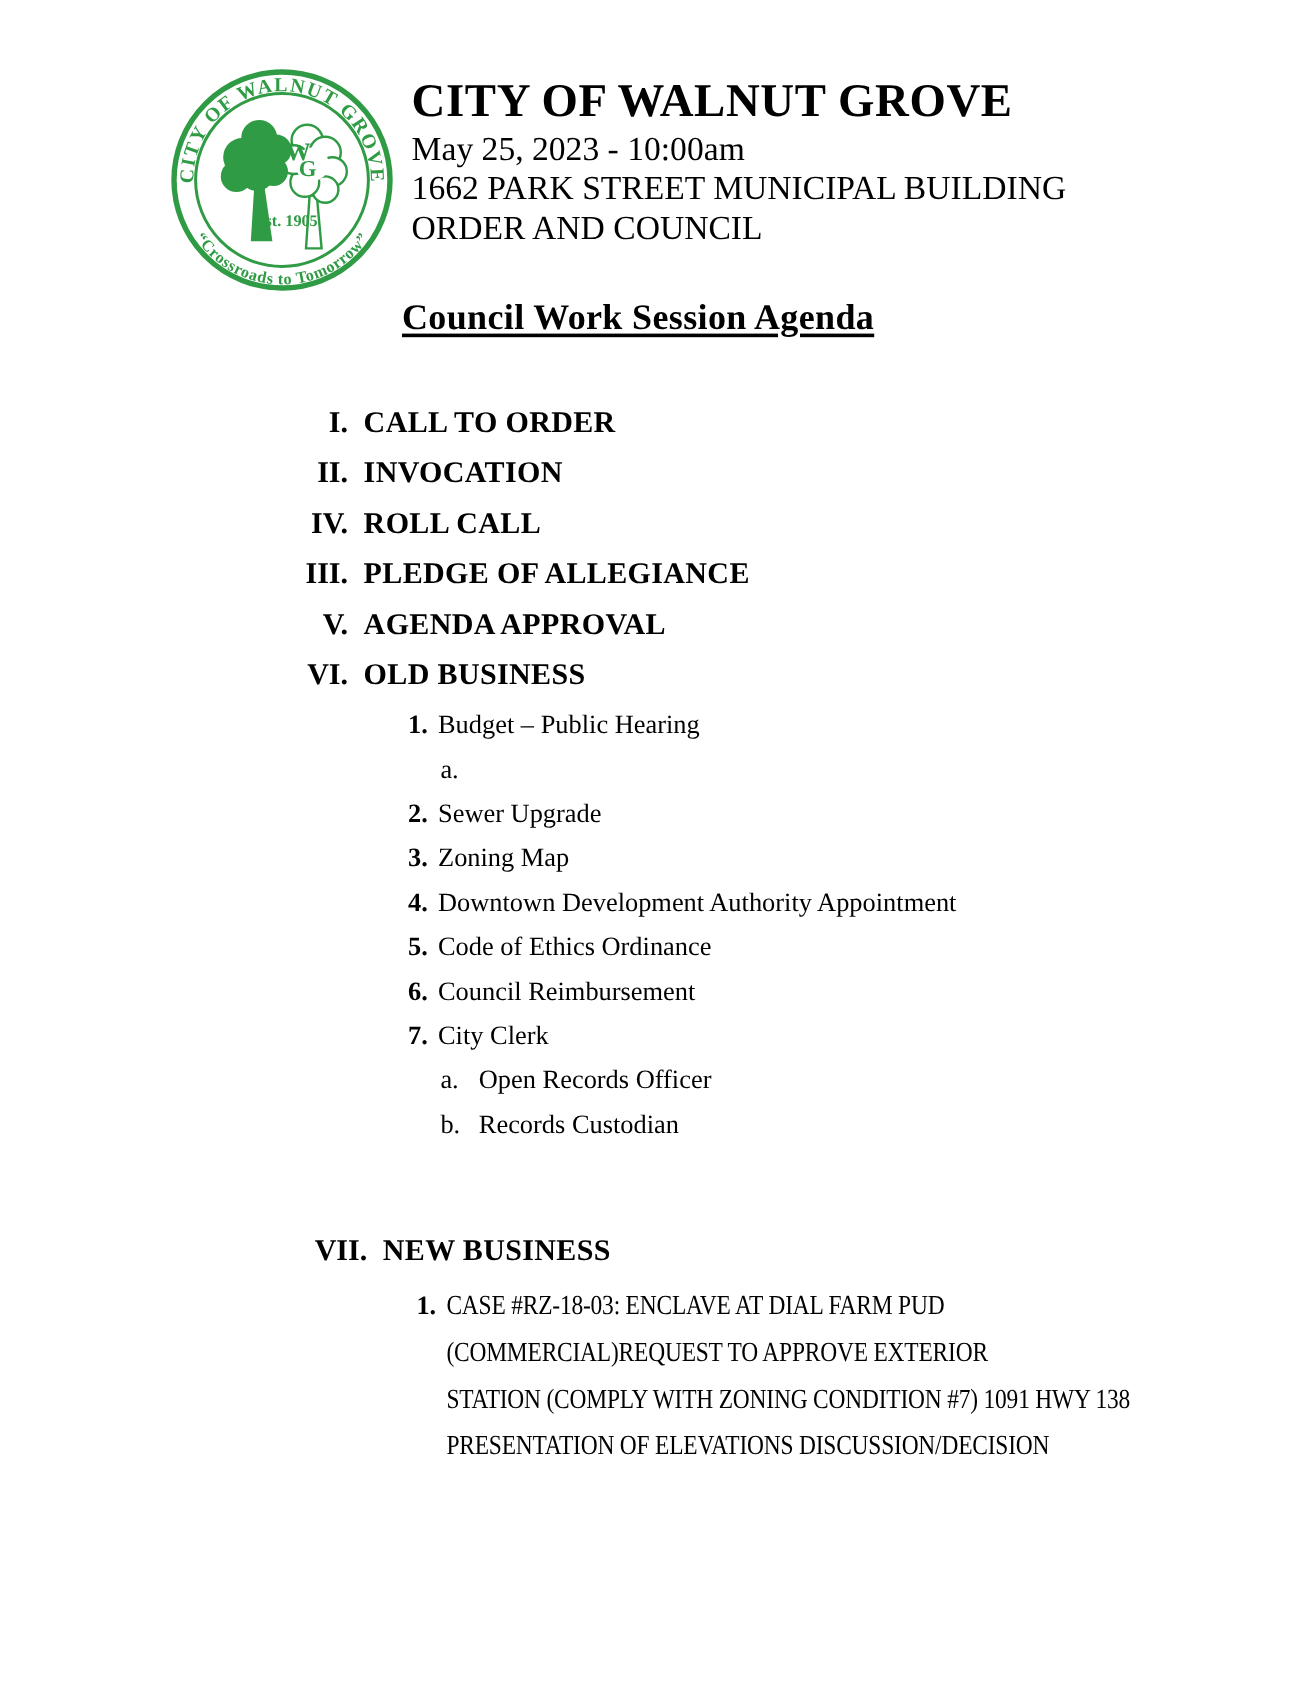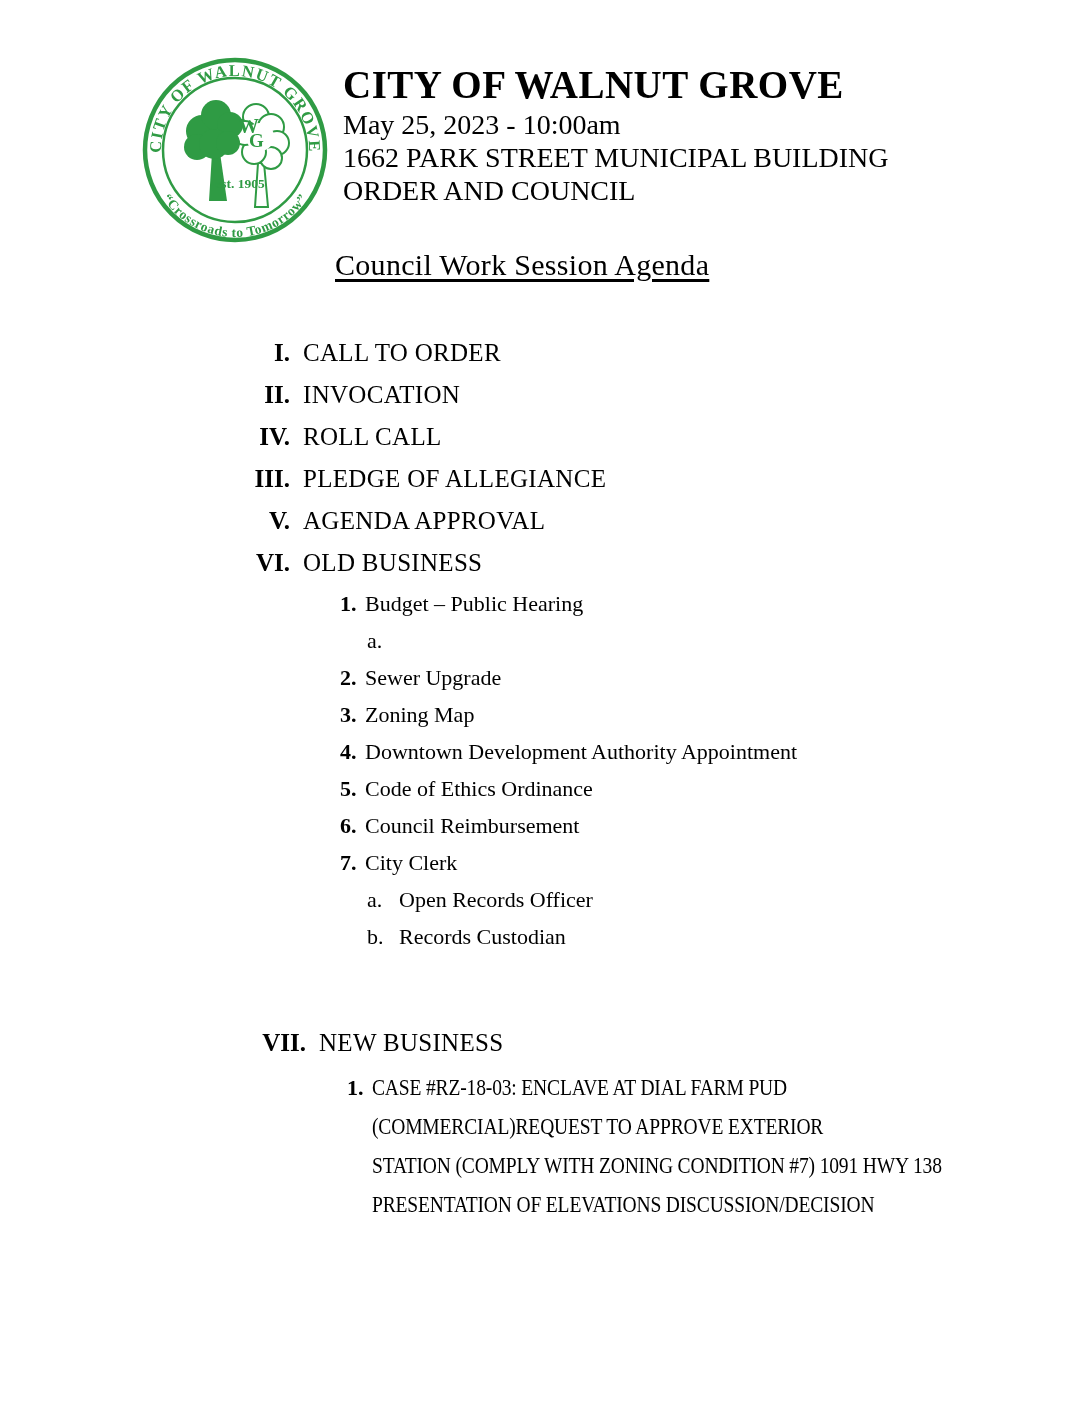--- a/index.html
+++ b/index.html
@@ -41,21 +41,21 @@
     font-weight: normal;
     line-height: 33px;
   }
 
   
   .agenda-title {
     position: absolute;
     left: 335px;
     top: 248px;
     font-size: 30px;
-    font-weight: normal;
+    font-weight: bold;
     letter-spacing: 0.3px;
     text-decoration: underline;
     text-decoration-thickness: 3px;
     text-underline-offset: 4px;
     white-space: nowrap;
   }
 
   
   .roman-list {
     position: absolute;
@@ -74,21 +74,21 @@
     white-space: nowrap;
   }
   .roman-num {
     width: 54px;
     text-align: right;
     font-weight: bold;
     font-size: 25px;
   }
   .roman-label {
     margin-left: 13px;
-    font-weight: normal;
+    font-weight: bold;
     font-size: 25px;
     letter-spacing: 0.3px;
   }
 
   
   .ob-list {
     position: absolute;
     left: 340px;
     top: 585px;
   }

